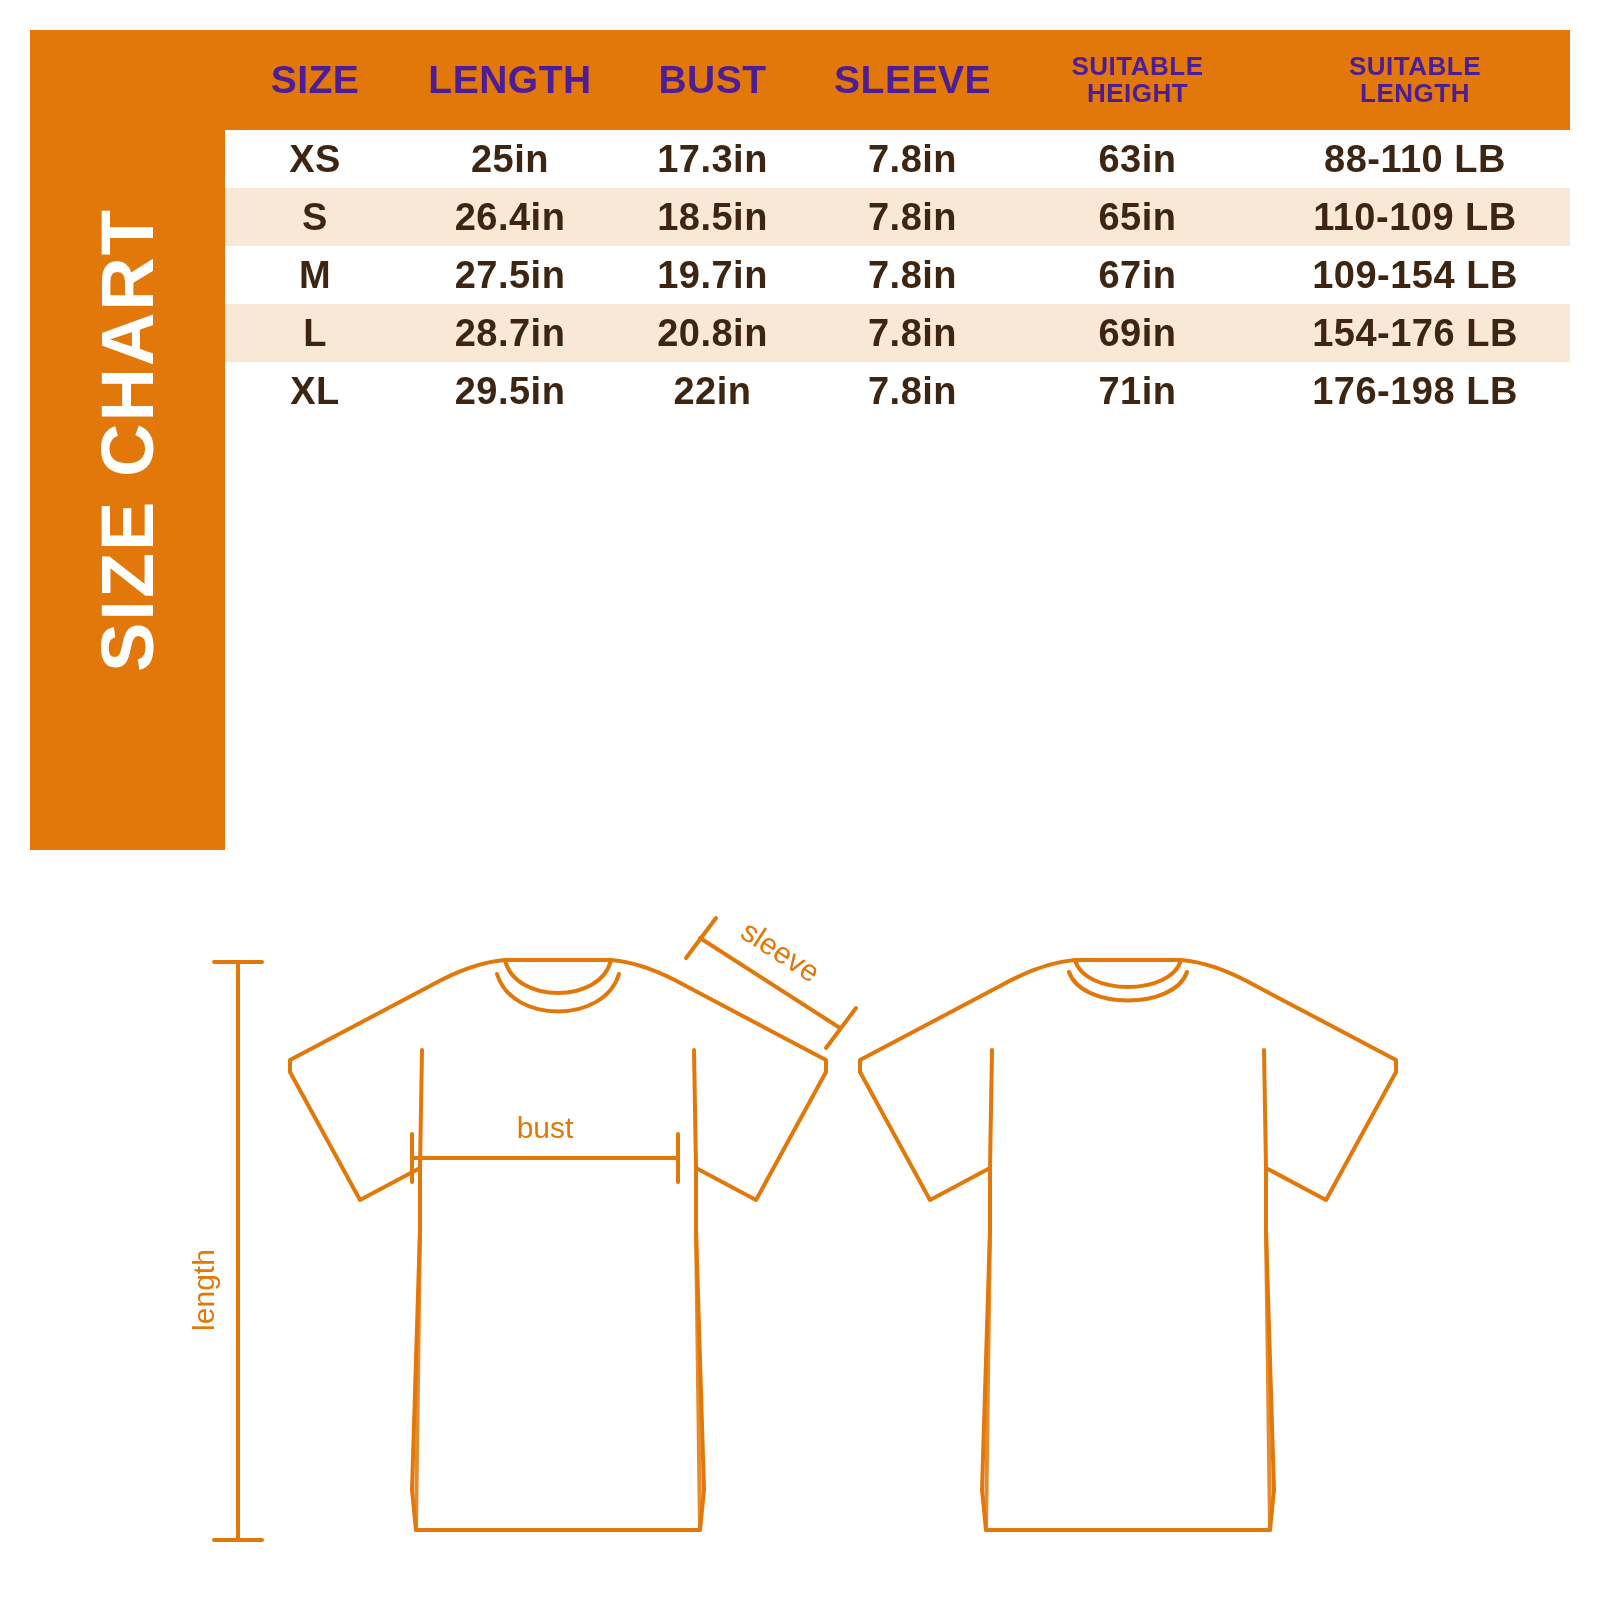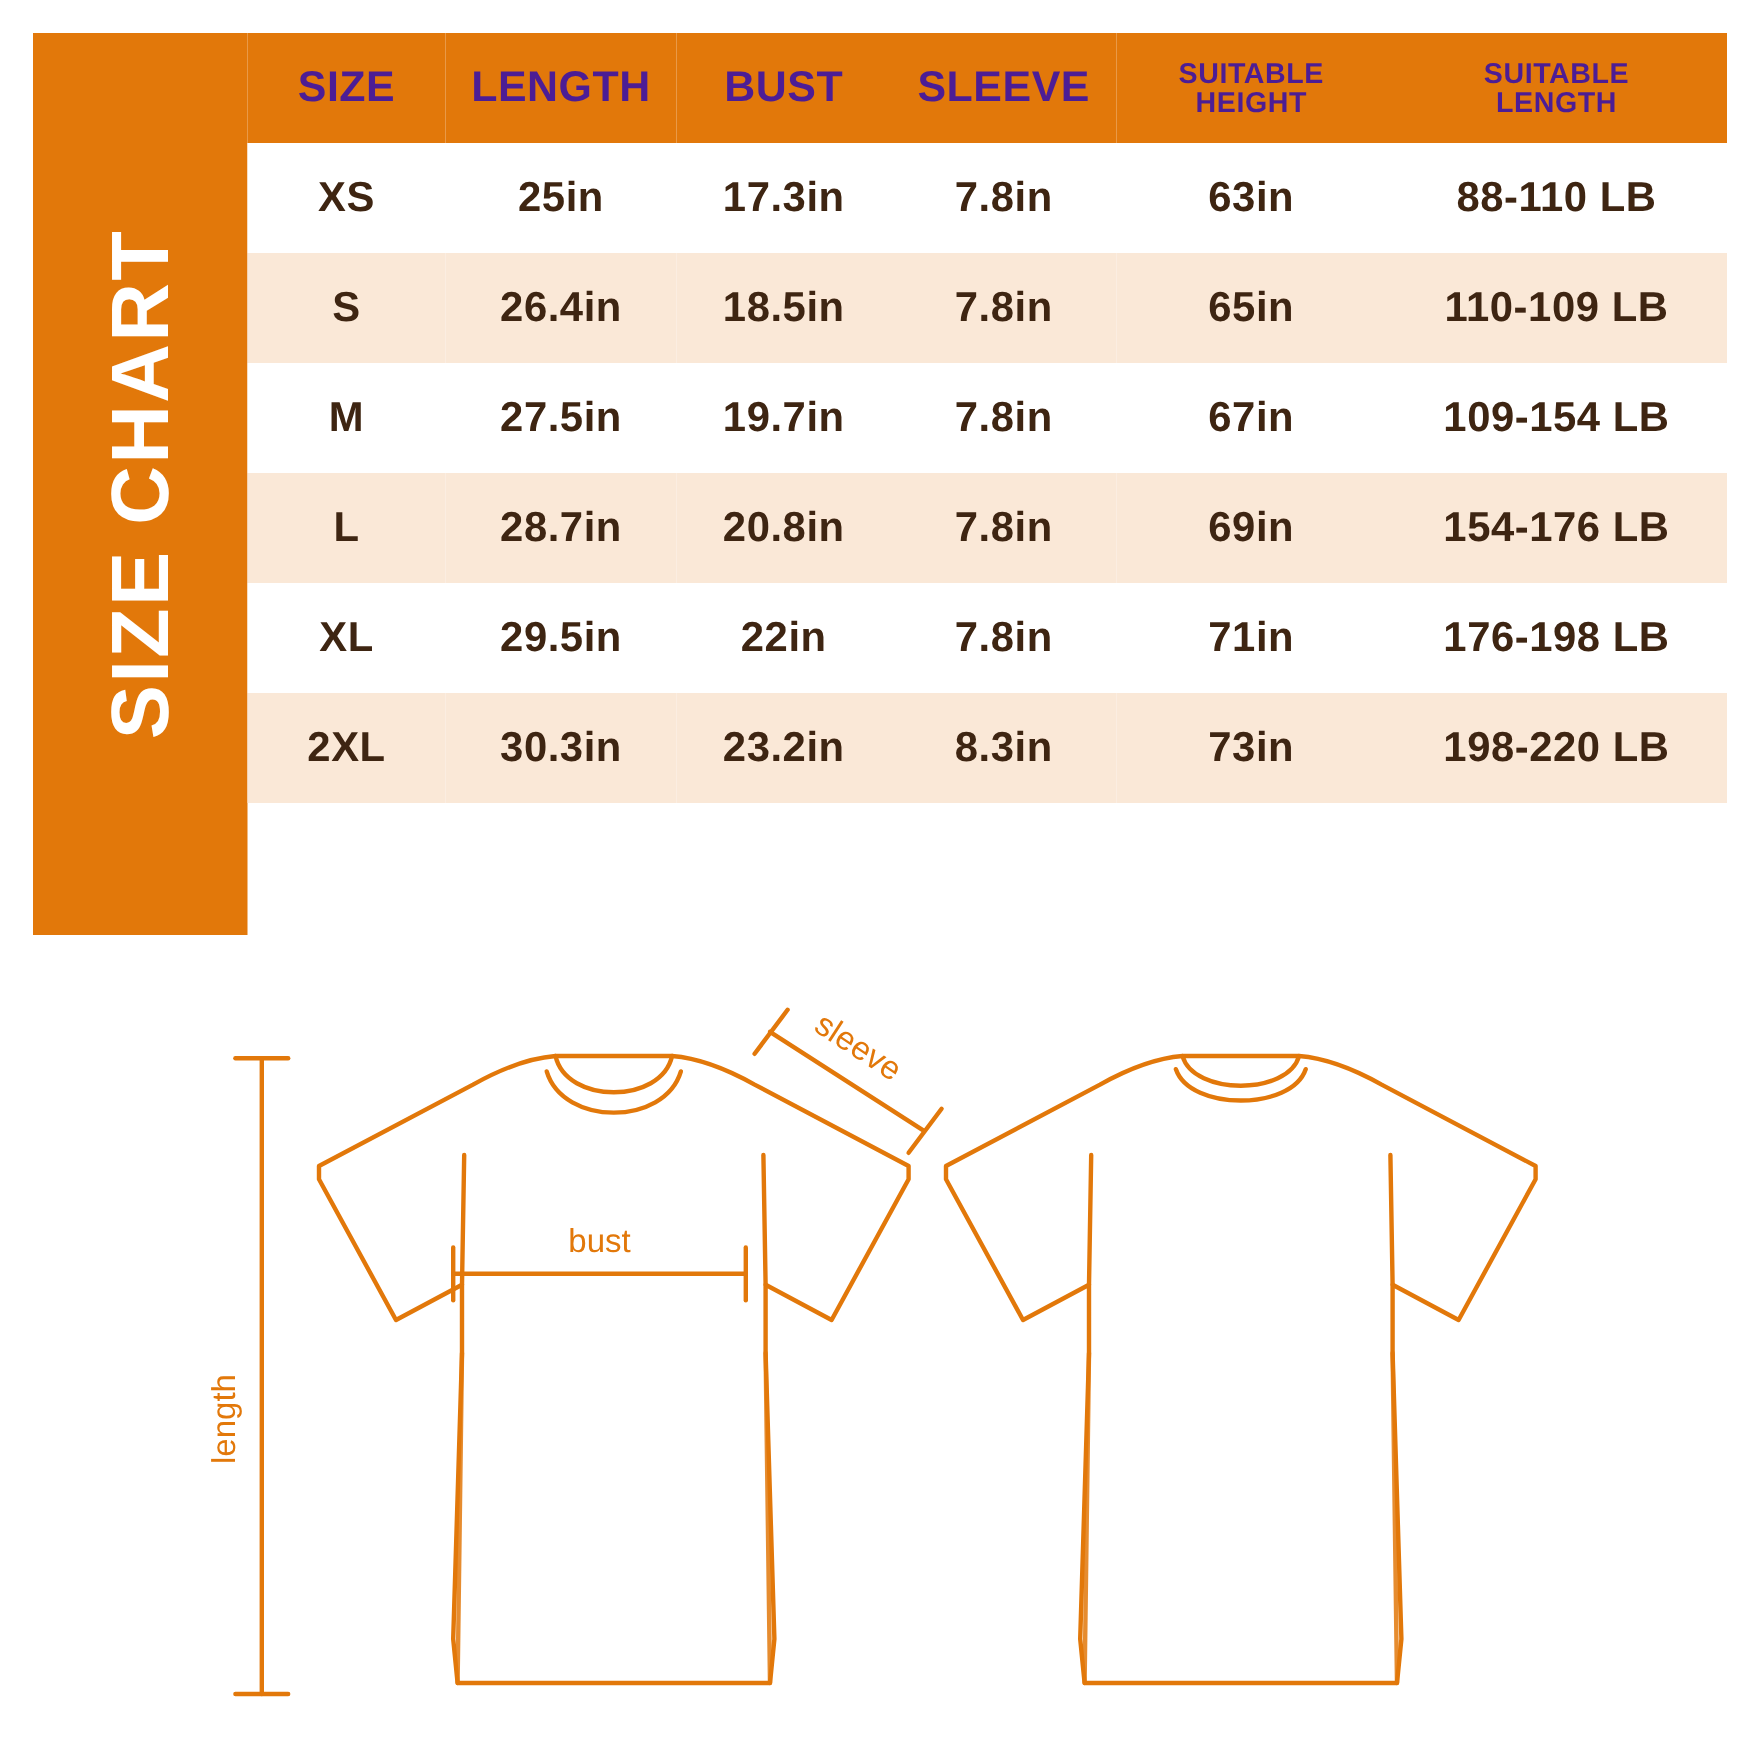--- a/index.html
+++ b/index.html
@@ -77,21 +77,21 @@
     padding: 0 4px;
     line-height: 1.05;
     letter-spacing: 0.5px;
   }
   table.size-table thead th.two-line {
     font-size: 26px;
   }
   table.size-table tbody td {
     color: #3E2512;
     font-size: 38px;
-    height: 100px;
+    height: 58px;
     padding: 0 4px;
     letter-spacing: 0.5px;
   }
   table.size-table tbody tr.odd td { background: #ffffff; }
   table.size-table tbody tr.even td { background: #FAE8D7; }
 
   
   .col-size   { width: 180px; }
   .col-length { width: 210px; }
   .col-bust   { width: 195px; }
@@ -184,28 +184,20 @@
           <td>69in</td>
           <td>154-176 LB</td>
         </tr>
         <tr class="odd">
           <td>XL</td>
           <td>29.5in</td>
           <td>22in</td>
           <td>7.8in</td>
           <td>71in</td>
           <td>176-198 LB</td>
-        </tr>
-        <tr class="even">
-          <td>2XL</td>
-          <td>30.3in</td>
-          <td>23.2in</td>
-          <td>8.3in</td>
-          <td>73in</td>
-          <td>198-220 LB</td>
         </tr>
       </tbody>
     </table>
   </div>
 </div>
 
 <div class="diagram-wrap">
   <svg width="1600" height="700" viewBox="0 0 1600 700">
 
     <g fill="none" stroke="#E2780A" stroke-width="4" stroke-linejoin="round" stroke-linecap="round">

